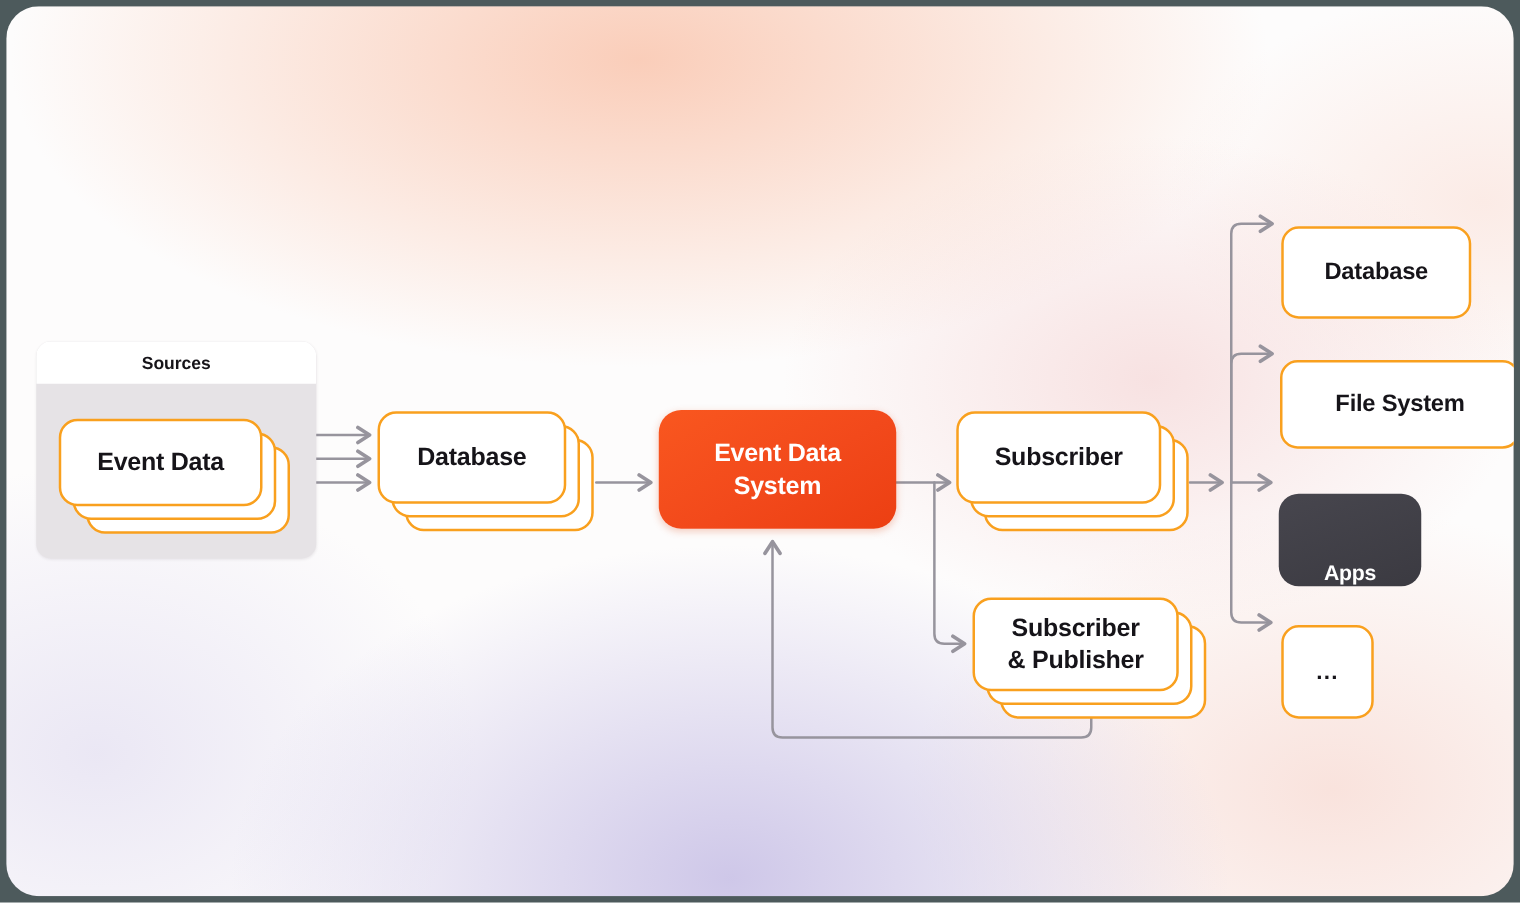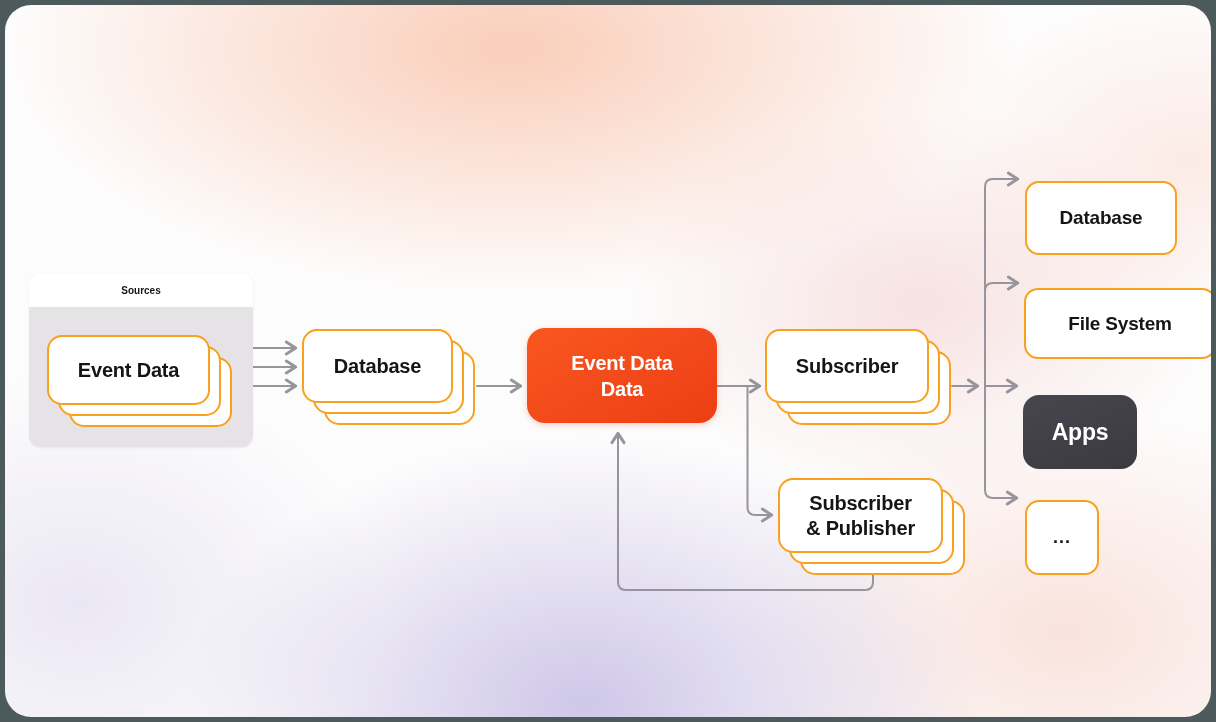--- a/index.html
+++ b/index.html
@@ -52,37 +52,38 @@
   }
 
   
   .sources-group{
     position:absolute;left:24px;top:268px;width:224px;height:174px;
     border-radius:12px;overflow:hidden;background:#E6E3E6;
     box-shadow:0 1px 2px rgba(60,50,70,0.08);
   }
   .sources-header{
     height:34px;background:#fff;display:flex;align-items:center;justify-content:center;
-    font-size:10px;font-weight:700;color:var(--ink);
+    font-size:14px;font-weight:700;color:var(--ink);
   }
 
   
   .store{
     position:absolute;left:522px;top:323px;width:190px;height:95px;
     border-radius:18px;
     background:linear-gradient(150deg,#f9571f 0%,#f2491b 55%,#ec3f12 100%);
     display:flex;flex-direction:column;align-items:center;justify-content:center;
     color:#fff;font-weight:700;font-size:20px;line-height:1.3;letter-spacing:-0.2px;
     box-shadow:0 2px 6px rgba(220,80,30,0.25);
   }
 
   .apps-node{
     background:linear-gradient(160deg,#47464e 0%,#3b3a41 100%);
     border:none;color:#fff;border-radius:16px;
-    font-size:23px;
+    font-size:17px;
+    align-items:flex-end;
   }
   .more-node{font-size:18px;letter-spacing:1px;}
 </style>
 </head>
 <body>
 
 <div class="stage">
   <div class="canvas-card">
 
     <svg class="connectors" viewBox="0 0 1216 722" fill="none">
@@ -123,21 +124,21 @@
     <div class="stack" style="left:297px;top:324px;width:151px;height:74px;">
       <div class="scard back"></div>
       <div class="scard mid"></div>
       <div class="scard front">
         <span>Database</span>
       </div>
     </div>
 
     <div class="store">
       <span>Event Data</span>
-      <span>Data</span>
+      <span>System</span>
     </div>
 
     <div class="stack" style="left:760px;top:324px;width:164px;height:74px;">
       <div class="scard back"></div>
       <div class="scard mid"></div>
       <div class="scard front">
         <span>Subscriber</span>
       </div>
     </div>
 

